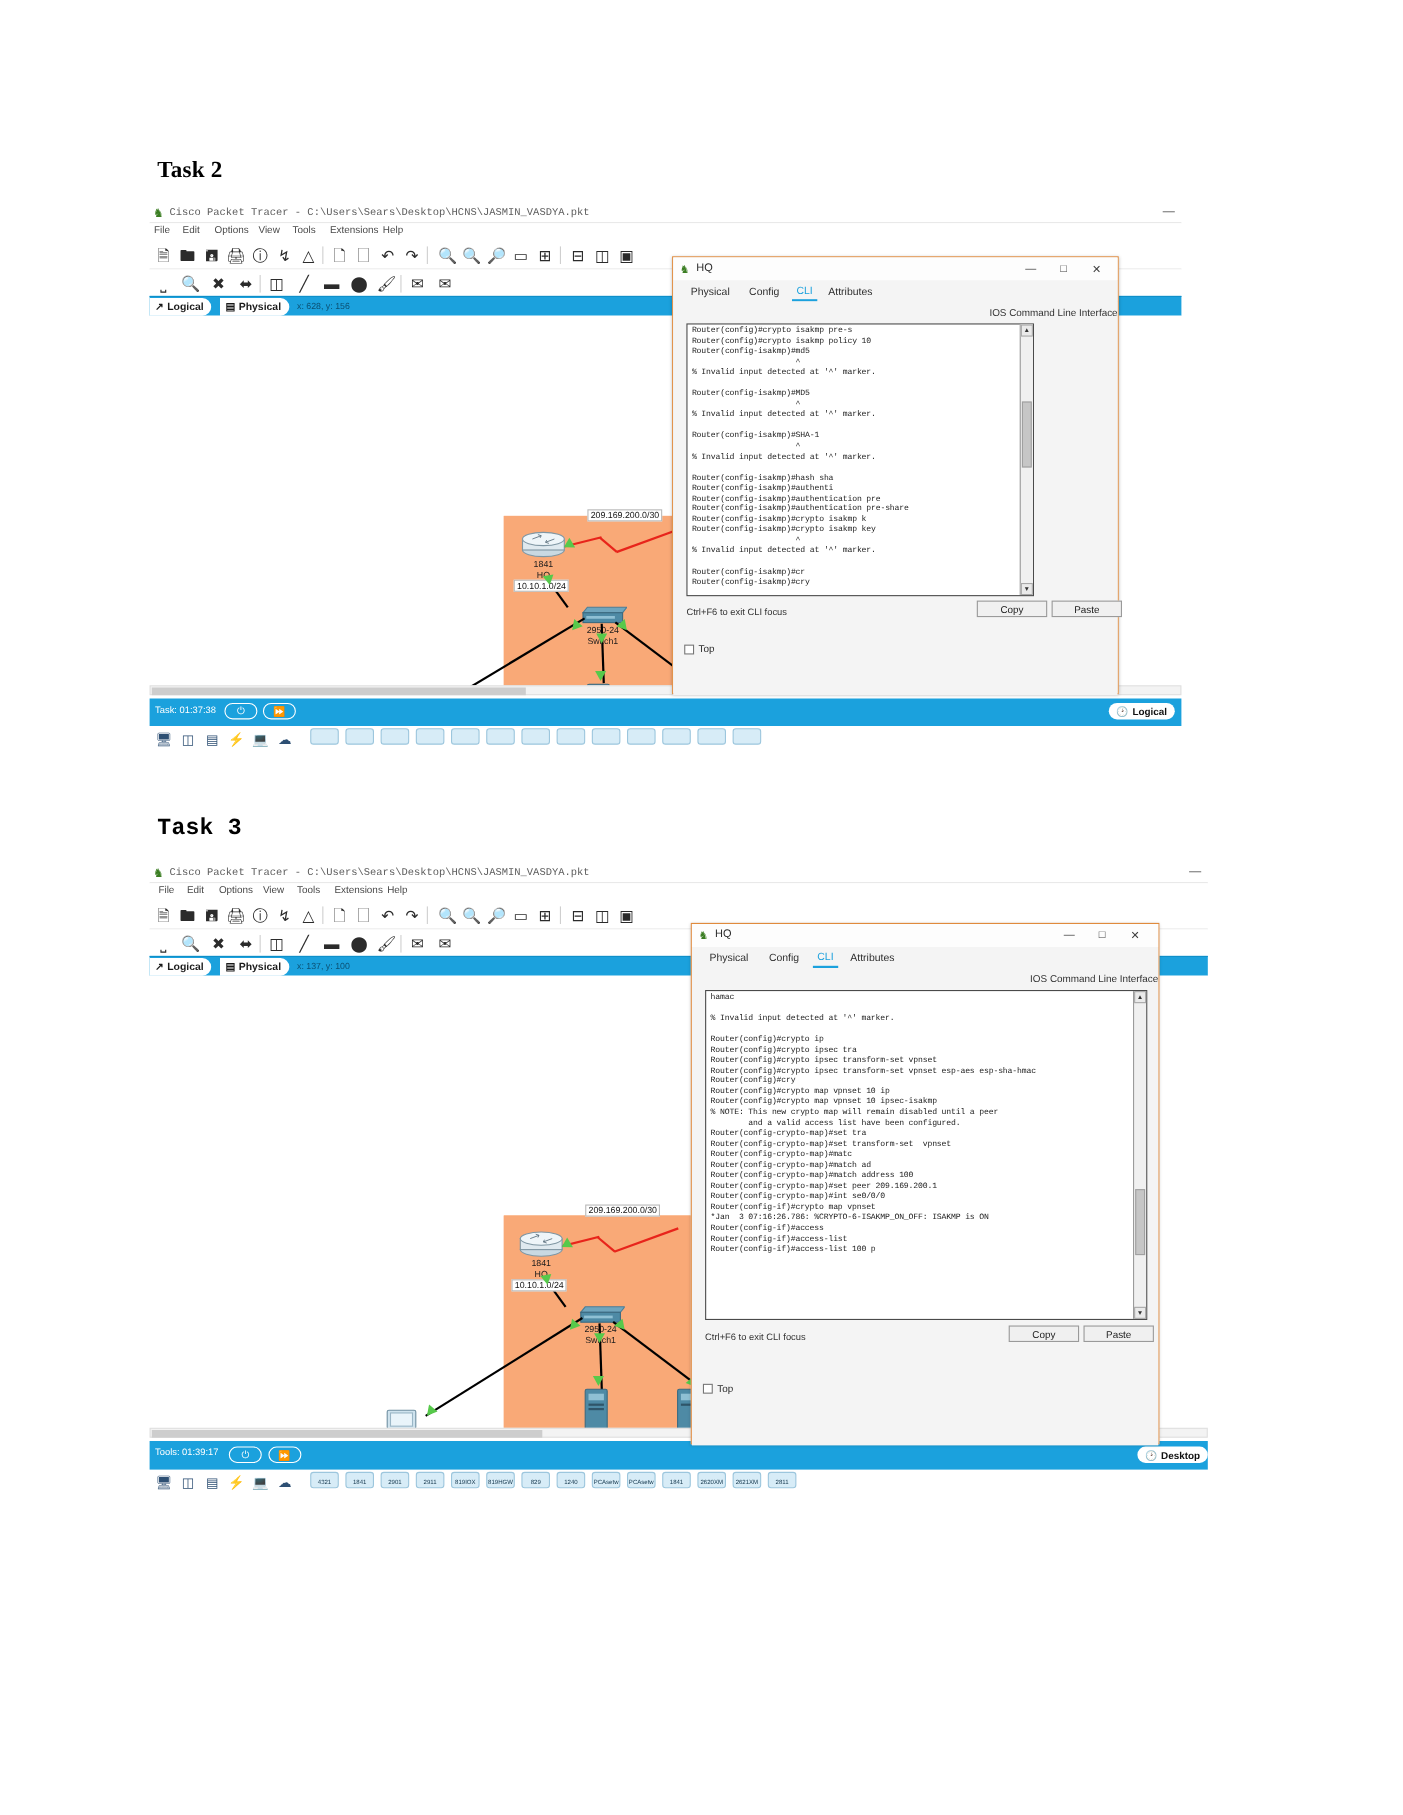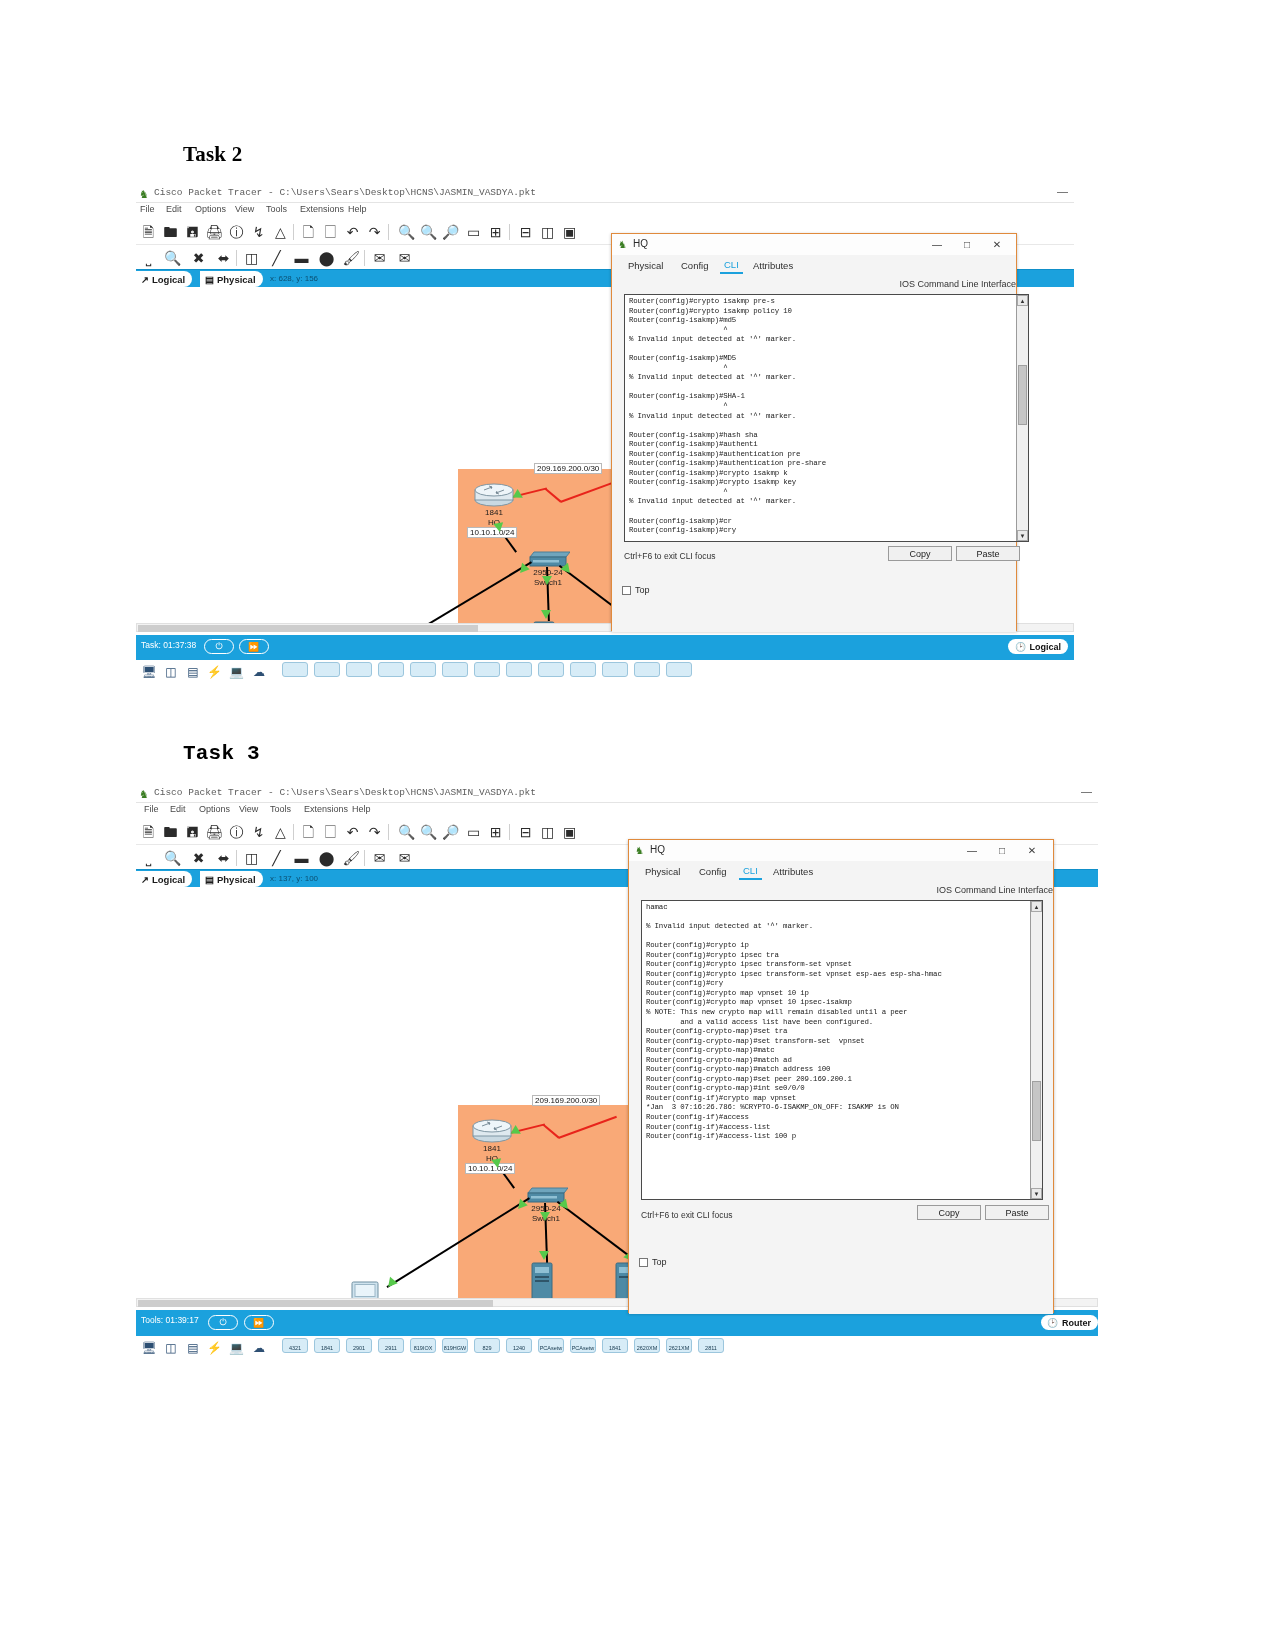--- a/index.html
+++ b/index.html
@@ -13,21 +13,20 @@
   }
   .page { position:absolute; left:0; top:0; width:1275px; height:1650px; }
 
   .task-heading {
     position:absolute;
     font-family:"Liberation Serif", serif;
     font-weight:bold;
     font-size:21px;
     color:#000;
     letter-spacing:0.2px;
-    margin-left:40px;
   }
 
   
   .pt-window { position:absolute; background:#ffffff; }
 
   .pt-titlebar {
     height:17px; position:relative;
     border-bottom:1px solid #e4e4e4;
     background:#fff;
   }
@@ -376,21 +375,21 @@
     <div class="hq-tabs">
       <div class="hq-tab" style="left:12px;">Physical</div>
       <div class="hq-tab" style="left:65px;">Config</div>
       <div class="hq-tab active" style="left:108px;">CLI</div>
       <div class="hq-tab" style="left:137px;">Attributes</div>
     </div>
 
     <div class="hq-body" style="height:358px;">
       <div class="cli-caption" style="top:5px;">IOS Command Line Interface</div>
 
-      <div class="cli-box" style="left:12px; top:20px; width:405px; height:248px;">
+      <div class="cli-box" style="left:12px; top:20px; width:316px; height:248px;">
         <div class="cli-text">Router(config)#crypto isakmp pre-s
 Router(config)#crypto isakmp policy 10
 Router(config-isakmp)#md5
                       ^
 % Invalid input detected at '^' marker.
 
 Router(config-isakmp)#MD5
                       ^
 % Invalid input detected at '^' marker.
 
@@ -568,21 +567,21 @@
     <div class="hscroll-track" style="left:0px; top:512px; width:962px;">
       <div class="hscroll-thumb" style="width:355px;"></div>
     </div>
 
     <div class="pt-statusbar" style="left:0px; top:524px; width:962px; height:26px;">
       <div class="status-time">Tools: 01:39:17</div>
       <div class="pillbtn" style="left:72px; top:5px; width:30px;">⏻</div>
       <div class="pillbtn" style="left:108px; top:5px; width:30px;">⏩</div>
       <div class="realtime-pill" style="right:0px; top:5px;">
         <span>🕑</span>
-        <span>Router</span>
+        <span>Desktop</span>
       </div>
     </div>
 
     <div class="pt-palette" style="left:0px; top:552px; width:962px; height:22px;">
       <div class="pal-ico" style="left:4px;">🖥</div>
       <div class="pal-ico" style="left:26px;">◫</div>
       <div class="pal-ico" style="left:48px;">▤</div>
       <div class="pal-ico" style="left:70px;">⚡</div>
       <div class="pal-ico" style="left:92px;">💻</div>
       <div class="pal-ico" style="left:114px;">☁</div>

